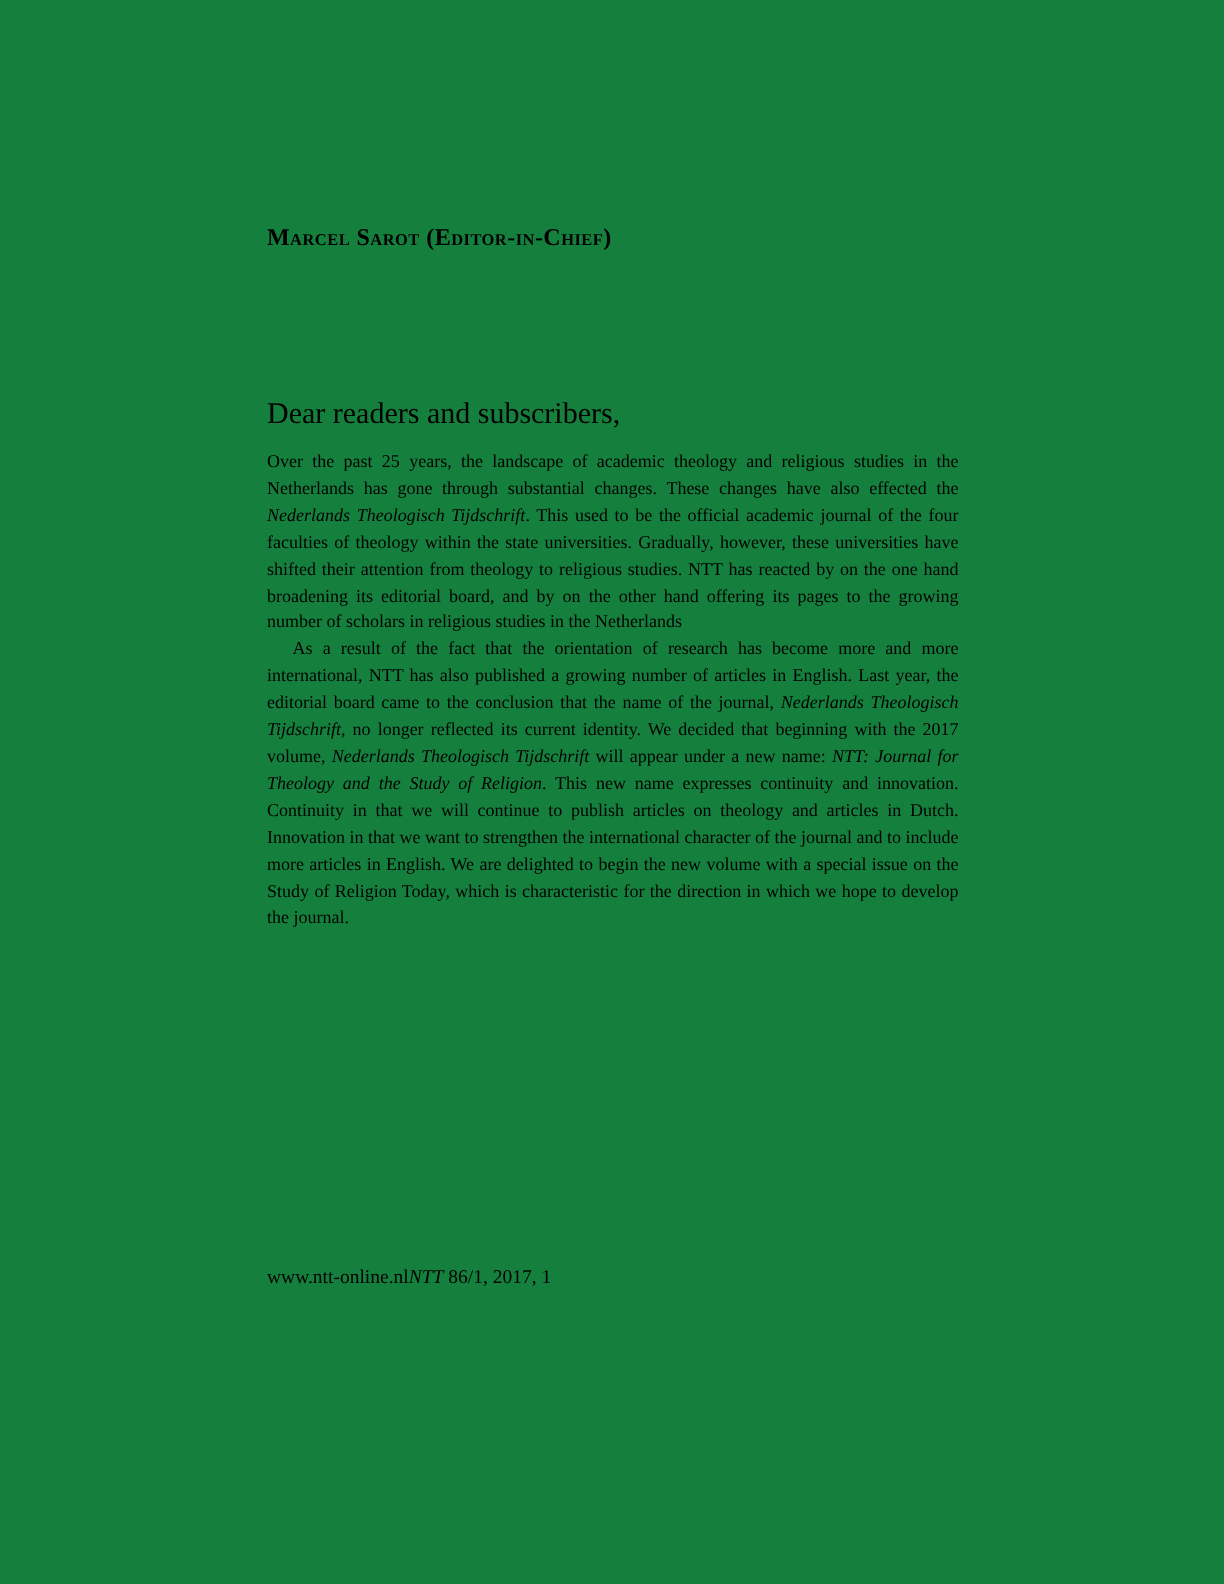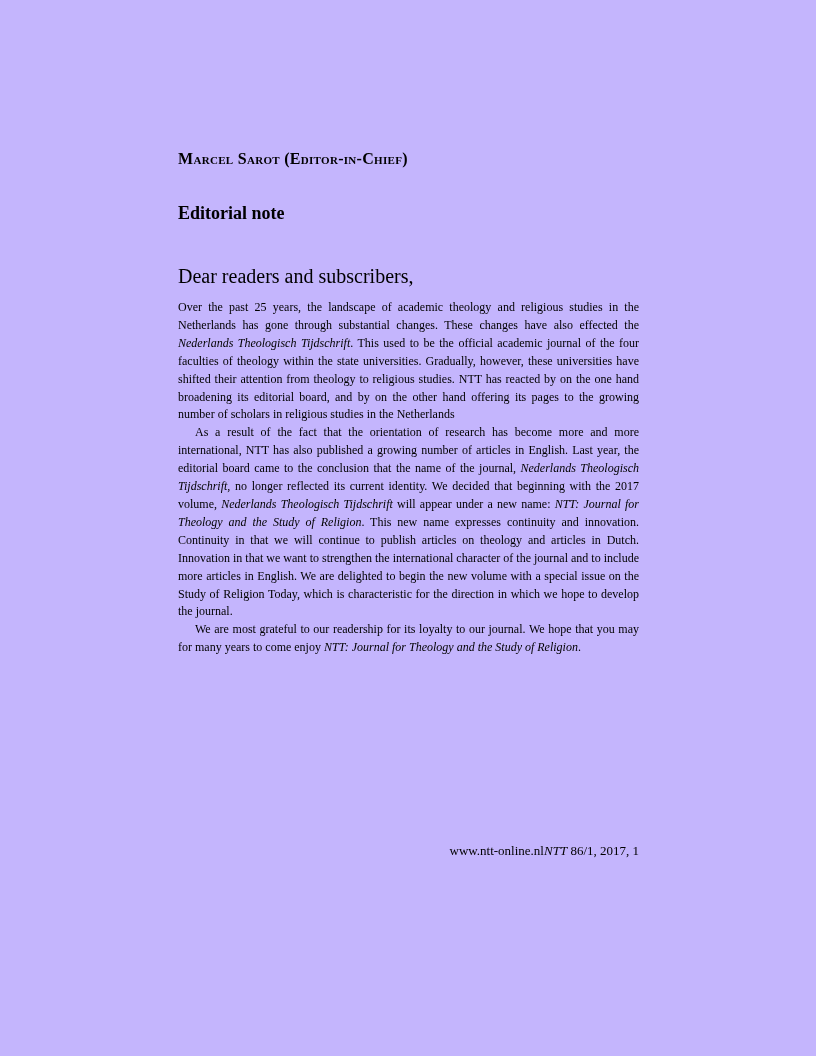--- a/index.html
+++ b/index.html
@@ -4,21 +4,21 @@
 <style>
   html, body {
     margin: 0;
     padding: 0;
     background: #ffffff;
   }
   .page {
     position: relative;
     width: 816px;
     height: 1056px;
-    background: #c4b5fd;
+    background: #15803d;
     color: #000000;
     font-family: "Liberation Serif", serif;
     overflow: hidden;
   }
   .author-line {
     position: absolute;
     left: 178px;
     top: 150px;
     width: 461px;
     font-size: 16px;
@@ -61,39 +61,37 @@
   }
   .body-text em, .page-footer em {
     font-style: italic;
   }
   .page-footer {
     position: absolute;
     left: 178px;
     top: 843px;
     width: 461px;
     display: flex;
-    justify-content: flex-end;
+    justify-content: flex-start;
     font-size: 13px;
   }
 </style>
 </head>
 <body>
 
 <div class="page">
 
   <div class="author-line">Marcel Sarot (Editor-in-Chief)</div>
 
-  <h1 class="doc-title">Editorial note</h1>
 
   <div class="salutation">Dear readers and subscribers,</div>
 
   <div class="body-text">
       <p><span>Over the past 25 years, the landscape of academic theology and religious studies in the Netherlands has gone through substantial changes. These changes have also effected the </span><em>Nederlands Theologisch Tijdschrift</em><span>. This used to be the official academic journal of the four faculties of theology within the state universities. Gradually, however, these universities have shifted their attention from theology to religious studies. NTT has reacted by on the one hand broadening its editorial board, and by on the other hand offering its pages to the growing number of scholars in religious studies in the Netherlands</span></p>
       <p class="indented"><span>As a result of the fact that the orientation of research has become more and more international, NTT has also published a growing number of articles in English. Last year, the editorial board came to the conclusion that the name of the journal, </span><em>Nederlands Theologisch Tijdschrift</em><span>, no longer reflected its current identity. We decided that beginning with the 2017 volume, </span><em>Nederlands Theologisch Tijdschrift</em><span> will appear under a new name: </span><em>NTT: Journal for Theology and the Study of Religion</em><span>. This new name expresses continuity and innovation. Continuity in that we will continue to publish articles on theology and articles in Dutch. Innovation in that we want to strengthen the international character of the journal and to include more articles in English. We are delighted to begin the new volume with a special issue on the Study of Religion Today, which is characteristic for the direction in which we hope to develop the journal.</span></p>
-      <p class="indented"><span>We are most grateful to our readership for its loyalty to our journal. We hope that you may for many years to come enjoy </span><em>NTT: Journal for Theology and the Study of Religion</em><span>.</span></p>
     </div>
 
   <div class="page-footer">
     <span>www.ntt-online.nl</span>
     <span><em>NTT</em><span> 86/1, 2017, 1</span></span>
   </div>
 
 </div>
 
 </body></html>

